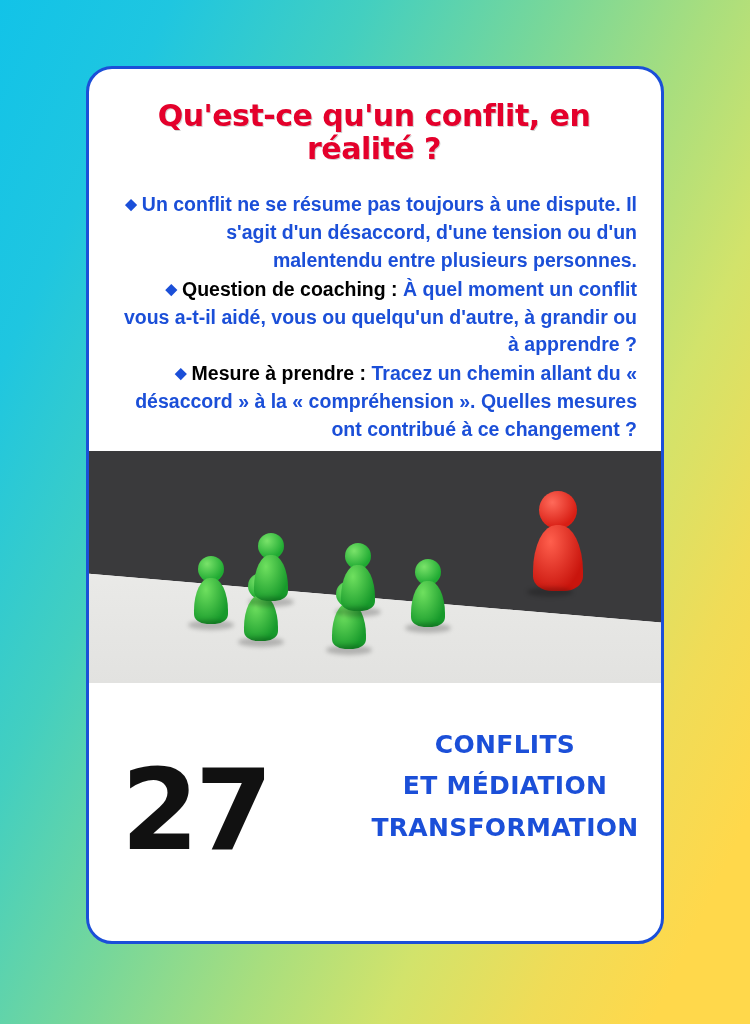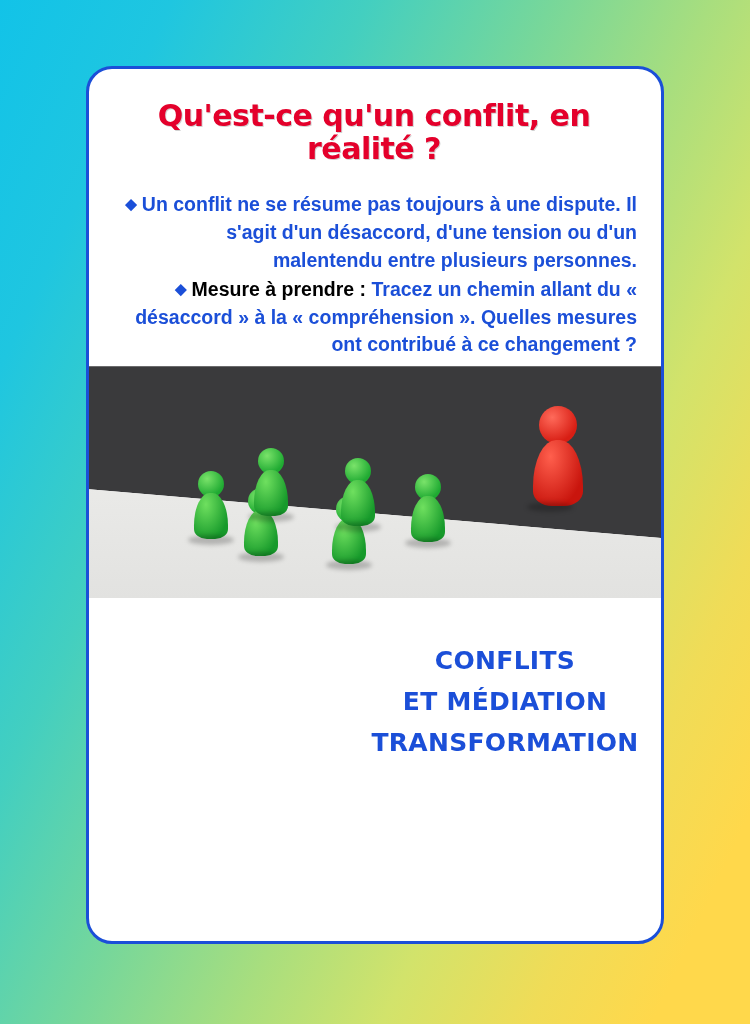--- a/index.html
+++ b/index.html
@@ -176,20 +176,24 @@
   <div id="card">
 
     <h1 class="card-title">Qu'est-ce qu'un conflit, en réalité ?</h1>
 
     <div class="body-block">
 
       <div class="bullet-row">
         <span class="diamond">◆</span><span class="blue">Un conflit ne se résume pas toujours à une dispute. Il s'agit d'un désaccord, d'une tension ou d'un malentendu entre plusieurs personnes.</span>
       </div>
 
+      <div class="bullet-row">
+        <span class="diamond">◆</span><span class="lead">Question de coaching :</span>
+        <span class="blue">À quel moment un conflit vous a-t-il aidé, vous ou quelqu'un d'autre, à grandir ou à apprendre ?</span>
+      </div>
 
       <div class="bullet-row">
         <span class="diamond">◆</span><span class="lead">Mesure à prendre :</span>
         <span class="blue">Tracez un chemin allant du « désaccord » à la « compréhension ». Quelles mesures ont contribué à ce changement ?</span>
       </div>
 
     </div>
 
     <div class="photo">
       <div class="photo-dark"></div>
@@ -227,20 +231,21 @@
       </div>
 
       <div class="pawn red" style="left:444px; top:40px; width:50px;">
         <div class="shadow"></div>
         <div class="head" style="width:38px;height:38px;"></div>
         <div class="body" style="width:50px;height:66px;"></div>
       </div>
     </div>
 
     <div class="footer">
+      <div class="card-number">27</div>
       <div class="category">
         <div>CONFLITS</div>
         <div>ET MÉDIATION</div>
         <div>TRANSFORMATION</div>
       </div>
     </div>
 
   </div>
 </div>
 

